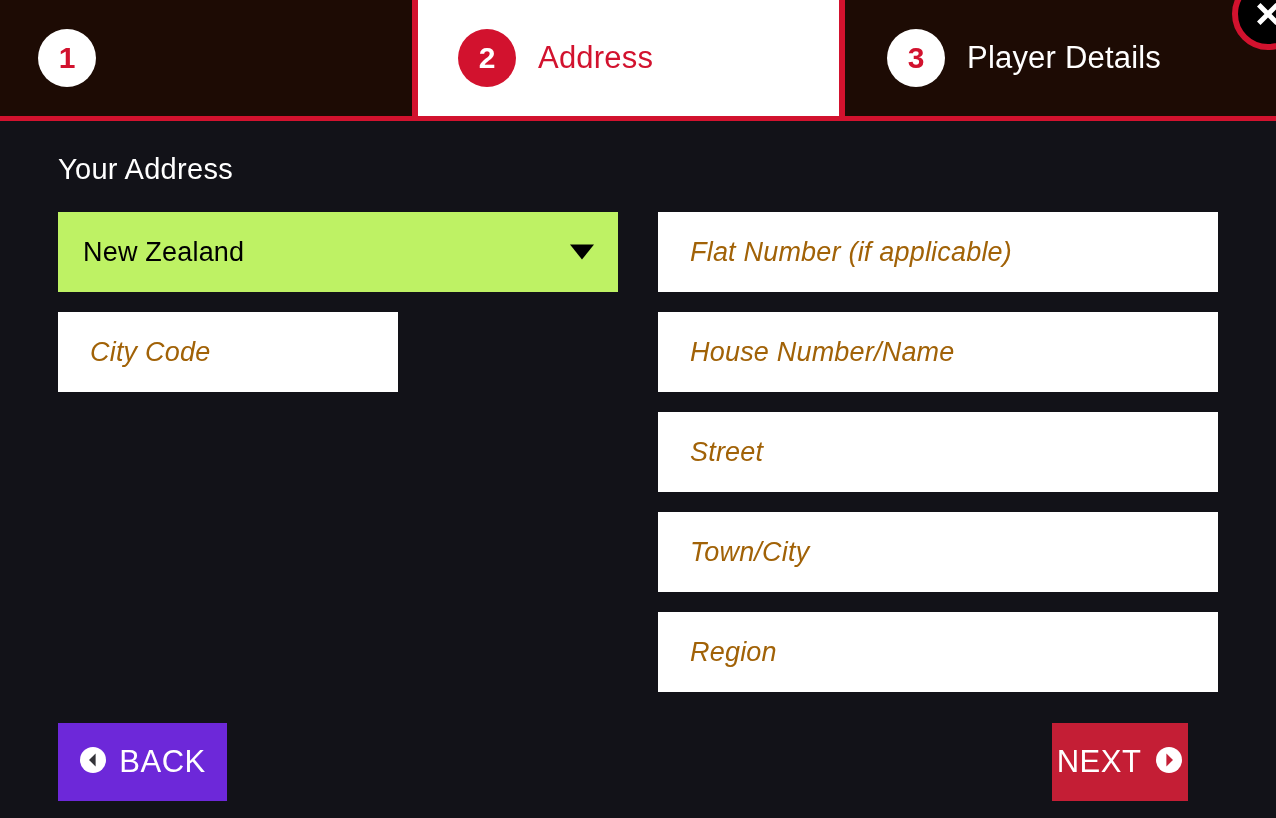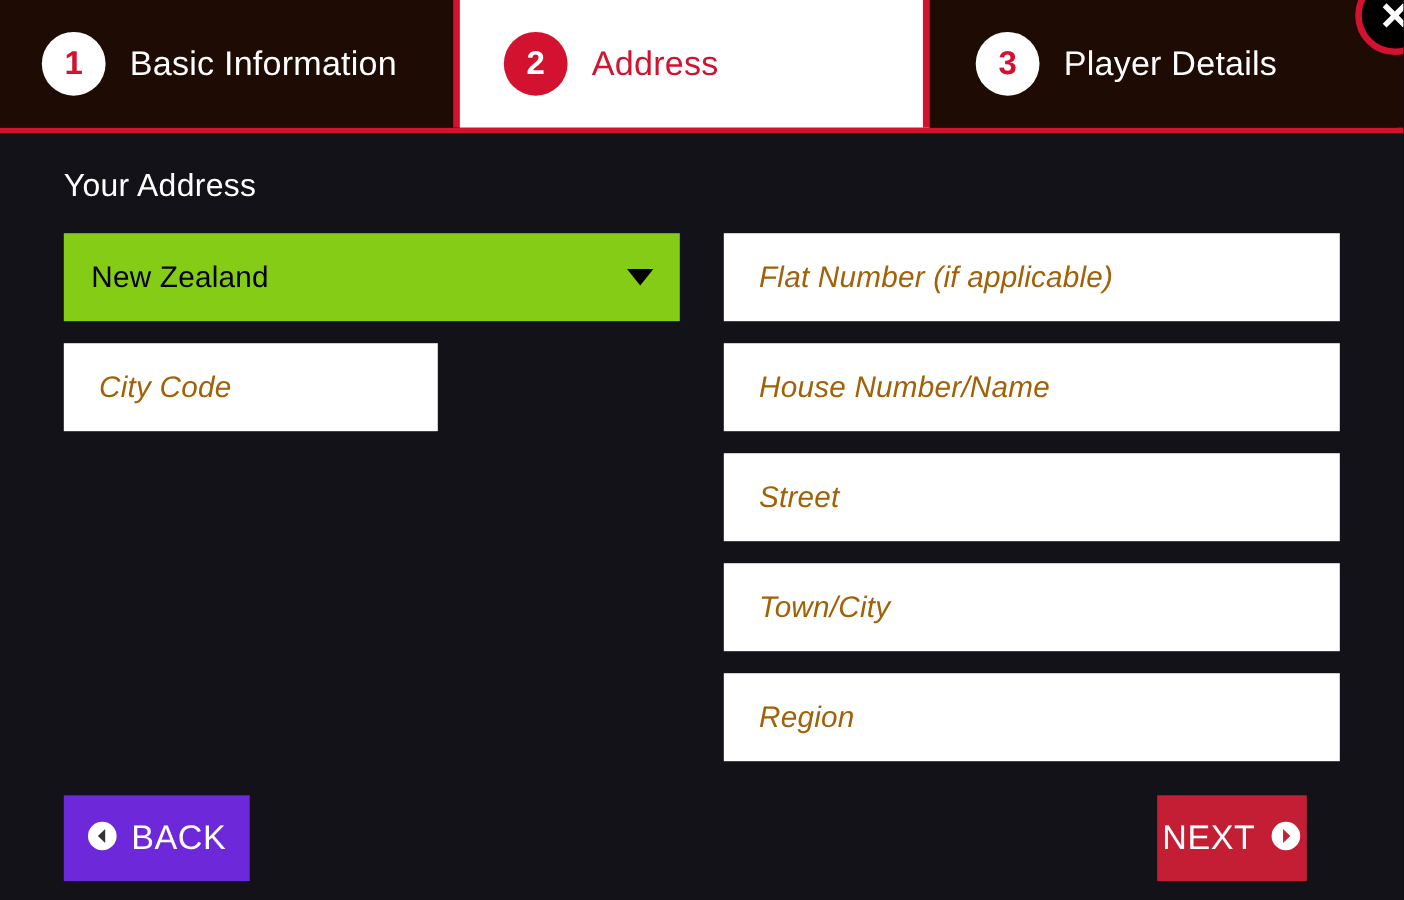--- a/index.html
+++ b/index.html
@@ -135,21 +135,21 @@
   .field .ph {
     padding-left: 32px;
     font-size: 27px;
     font-style: italic;
     color: #a16207;
     letter-spacing: 0.2px;
     pointer-events: none;
   }
 
   .field-select {
-    background: #84cc16;
+    background: #bef264;
   }
   .field-select .val {
     padding-left: 25px;
     font-size: 27px;
     color: #000000;
     letter-spacing: 0.2px;
   }
   .caret {
     position: absolute;
     right: 24px;
@@ -196,21 +196,20 @@
 </style>
 </head>
 <body>
 
 <div class="app">
 
   <div class="stepbar">
 
     <div class="step step-1">
       <div class="step-num">1</div>
-      <div class="step-label">Basic Information</div>
     </div>
 
     <div class="step step-2">
       <div class="step-num">2</div>
       <div class="step-label">Address</div>
     </div>
 
     <div class="step step-3">
       <div class="step-num">3</div>
       <div class="step-label">Player Details</div>

